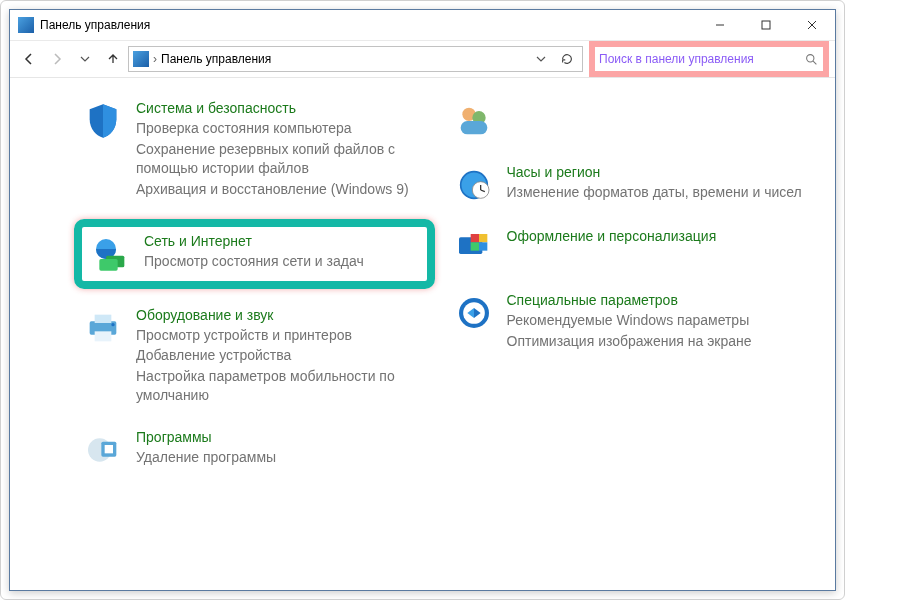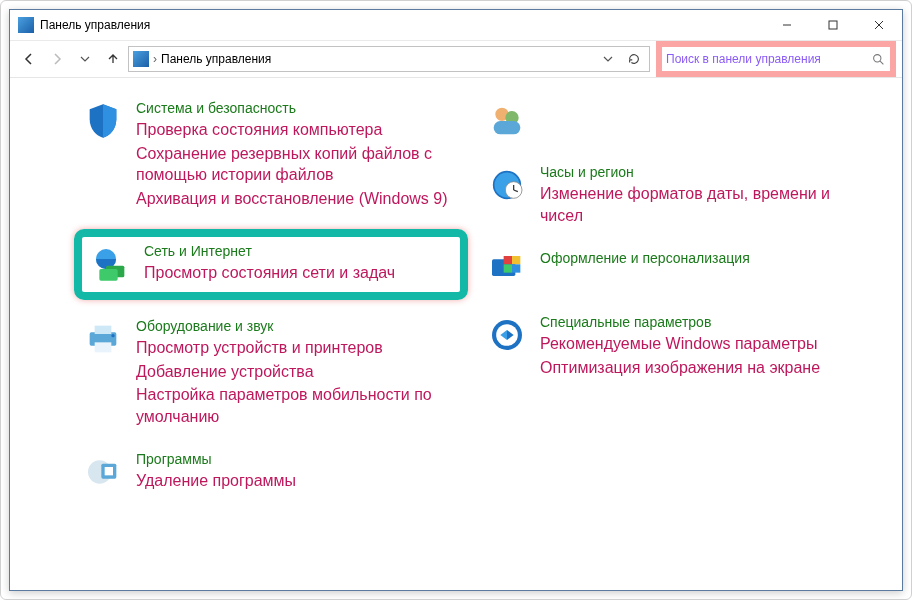--- a/index.html
+++ b/index.html
@@ -4,21 +4,21 @@
 <style>
   html, body {
     margin: 0;
     padding: 0;
     font-family: "Segoe UI", Tahoma, sans-serif;
     font-size: 12px;
     color: #000;
     background: #fff;
   }
   .outer {
-    width: 912px;
+    width: 845px;
     height: 600px;
     position: relative;
     box-sizing: border-box;
     background: #fff;
     border: 1px solid #d0d0d0;
     border-radius: 6px;
     overflow: hidden;
     padding: 8px;
   }
   .window {
@@ -142,22 +142,22 @@
   }
   .cat .ico svg { width:40px;height:40px; }
   .cat .texts { flex:1; }
   .cat-title {
     color: #1b7a1b;
     font-size: 14px;
     margin: 0 0 3px 0;
     cursor:pointer;
   }
   .cat-link {
-    color: #be185d;
-    font-size: 16px;
+    color: #737373;
+    font-size: 14px;
     margin: 0 0 2px 0;
     display:block;
     cursor:pointer;
     line-height:1.35;
   }
 </style>
 </head>
 <body>
 <div class="outer">
 <div class="window">

